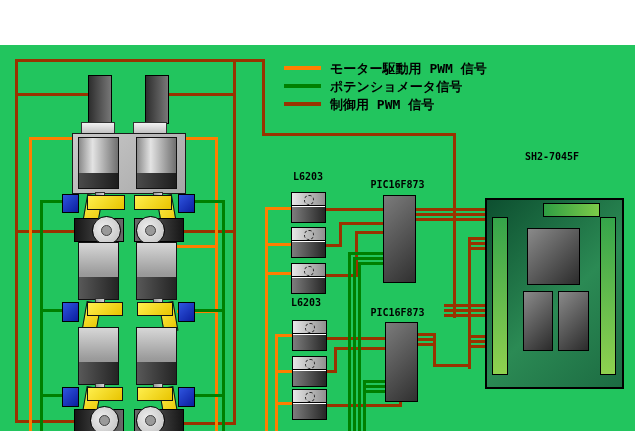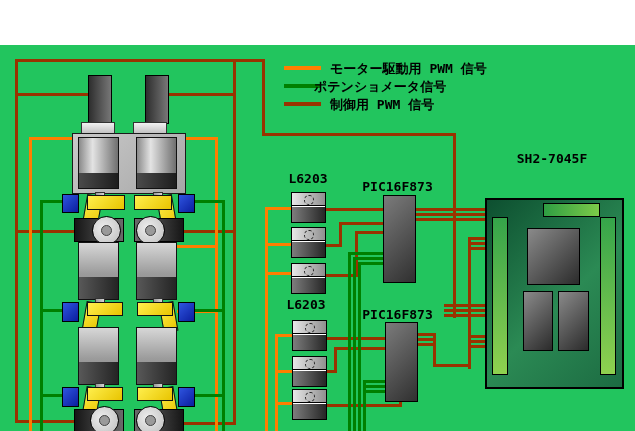--- a/index.html
+++ b/index.html
@@ -30,21 +30,21 @@
   .pot{background:linear-gradient(135deg,#2f55e0,#0a1e9e);border:1px solid #000;}
   .servo-body{background:linear-gradient(90deg,#161616,#6a6a6a);border:1px solid #000;}
   .servo-wheel{background:radial-gradient(circle at 40% 40%,#ededed,#bdbdbd);border:1px solid #000;border-radius:50%;}
   .servo-hub{background:#9a9a9a;border:1px solid #444;border-radius:50%;}
   
   .dchip{border:1px solid #000;background:#fff;}
   .dchip .top{position:absolute;left:0;right:0;top:0;height:12px;background:linear-gradient(90deg,#e8e8e8,#8f8f8f);border-bottom:1px solid #000;}
   .dchip .dot{position:absolute;left:50%;top:2px;width:8px;height:8px;margin-left:-5px;border:1px dashed #222;border-radius:50%;}
   .dchip .bot{position:absolute;left:0;right:0;bottom:0;height:15px;background:linear-gradient(90deg,#7d7d7d,#262626);}
   .pic{background:linear-gradient(135deg,#7b7b7b,#303030);border:1px solid #000;}
-  .chip-label{position:absolute;font-size:13px;font-weight:bold;color:#000;white-space:nowrap;text-align:center;}
+  .chip-label{position:absolute;font-size:10px;font-weight:bold;color:#000;white-space:nowrap;text-align:center;}
   
   .board{background:linear-gradient(135deg,#0d4f30,#2b8a54 55%,#1c6b42);border:2px solid #000;}
   .gbar{background:linear-gradient(180deg,#35a44a,#8fd14f);border:1px solid #000;}
   .gbar-h{background:linear-gradient(90deg,#2f9e43,#7ccb49);border:1px solid #000;}
   .bchip{background:linear-gradient(135deg,#8a8a8a,#2b2b2b);border:1px solid #000;}
 </style>
 </head>
 <body>
 
 <div id="stage">
@@ -129,21 +129,21 @@
       <div class="wire c-green" style="left: 363px; top: 340px; width: 23px; height: 3px;"></div>
       <div class="wire c-green" style="left: 363px; top: 345px; width: 23px; height: 3px;"></div>
       <div class="wire c-green" style="left: 40px; top: 409px; width: 326px; height: 3px;"></div>
     </div>
 
   <div>
     <div class="legend-swatch" style="left: 284px; top: 21px; background-color: rgb(255, 127, 0);"></div>
     <div class="legend-swatch" style="left: 284px; top: 39px; background-color: rgb(0, 128, 0);"></div>
     <div class="legend-swatch" style="left: 284px; top: 57px; background-color: rgb(153, 51, 0);"></div>
     <div class="legend-label" style="left:330px;top:15px;">モーター駆動用 PWM 信号</div>
-    <div class="legend-label" style="left:314px;top:33px;">ポテンショメータ信号</div>
+    <div class="legend-label" style="left:330px;top:33px;">ポテンショメータ信号</div>
     <div class="legend-label" style="left:330px;top:51px;">制御用 PWM 信号</div>
   </div>
 
   <div>
     <div class="abs leg" style="left:88px;top:30px;width:22px;height:47px;"></div>
     <div class="abs leg" style="left:145px;top:30px;width:22px;height:47px;"></div>
     <div class="abs cap" style="left:81px;top:77px;width:32px;height:11px;"></div>
     <div class="abs cap" style="left:133px;top:77px;width:32px;height:11px;"></div>
     <div class="abs plate" style="left:72px;top:88px;width:112px;height:59px;"></div>
     <div class="abs motor" style="left:78px;top:92px;width:39px;height:50px;"></div>

